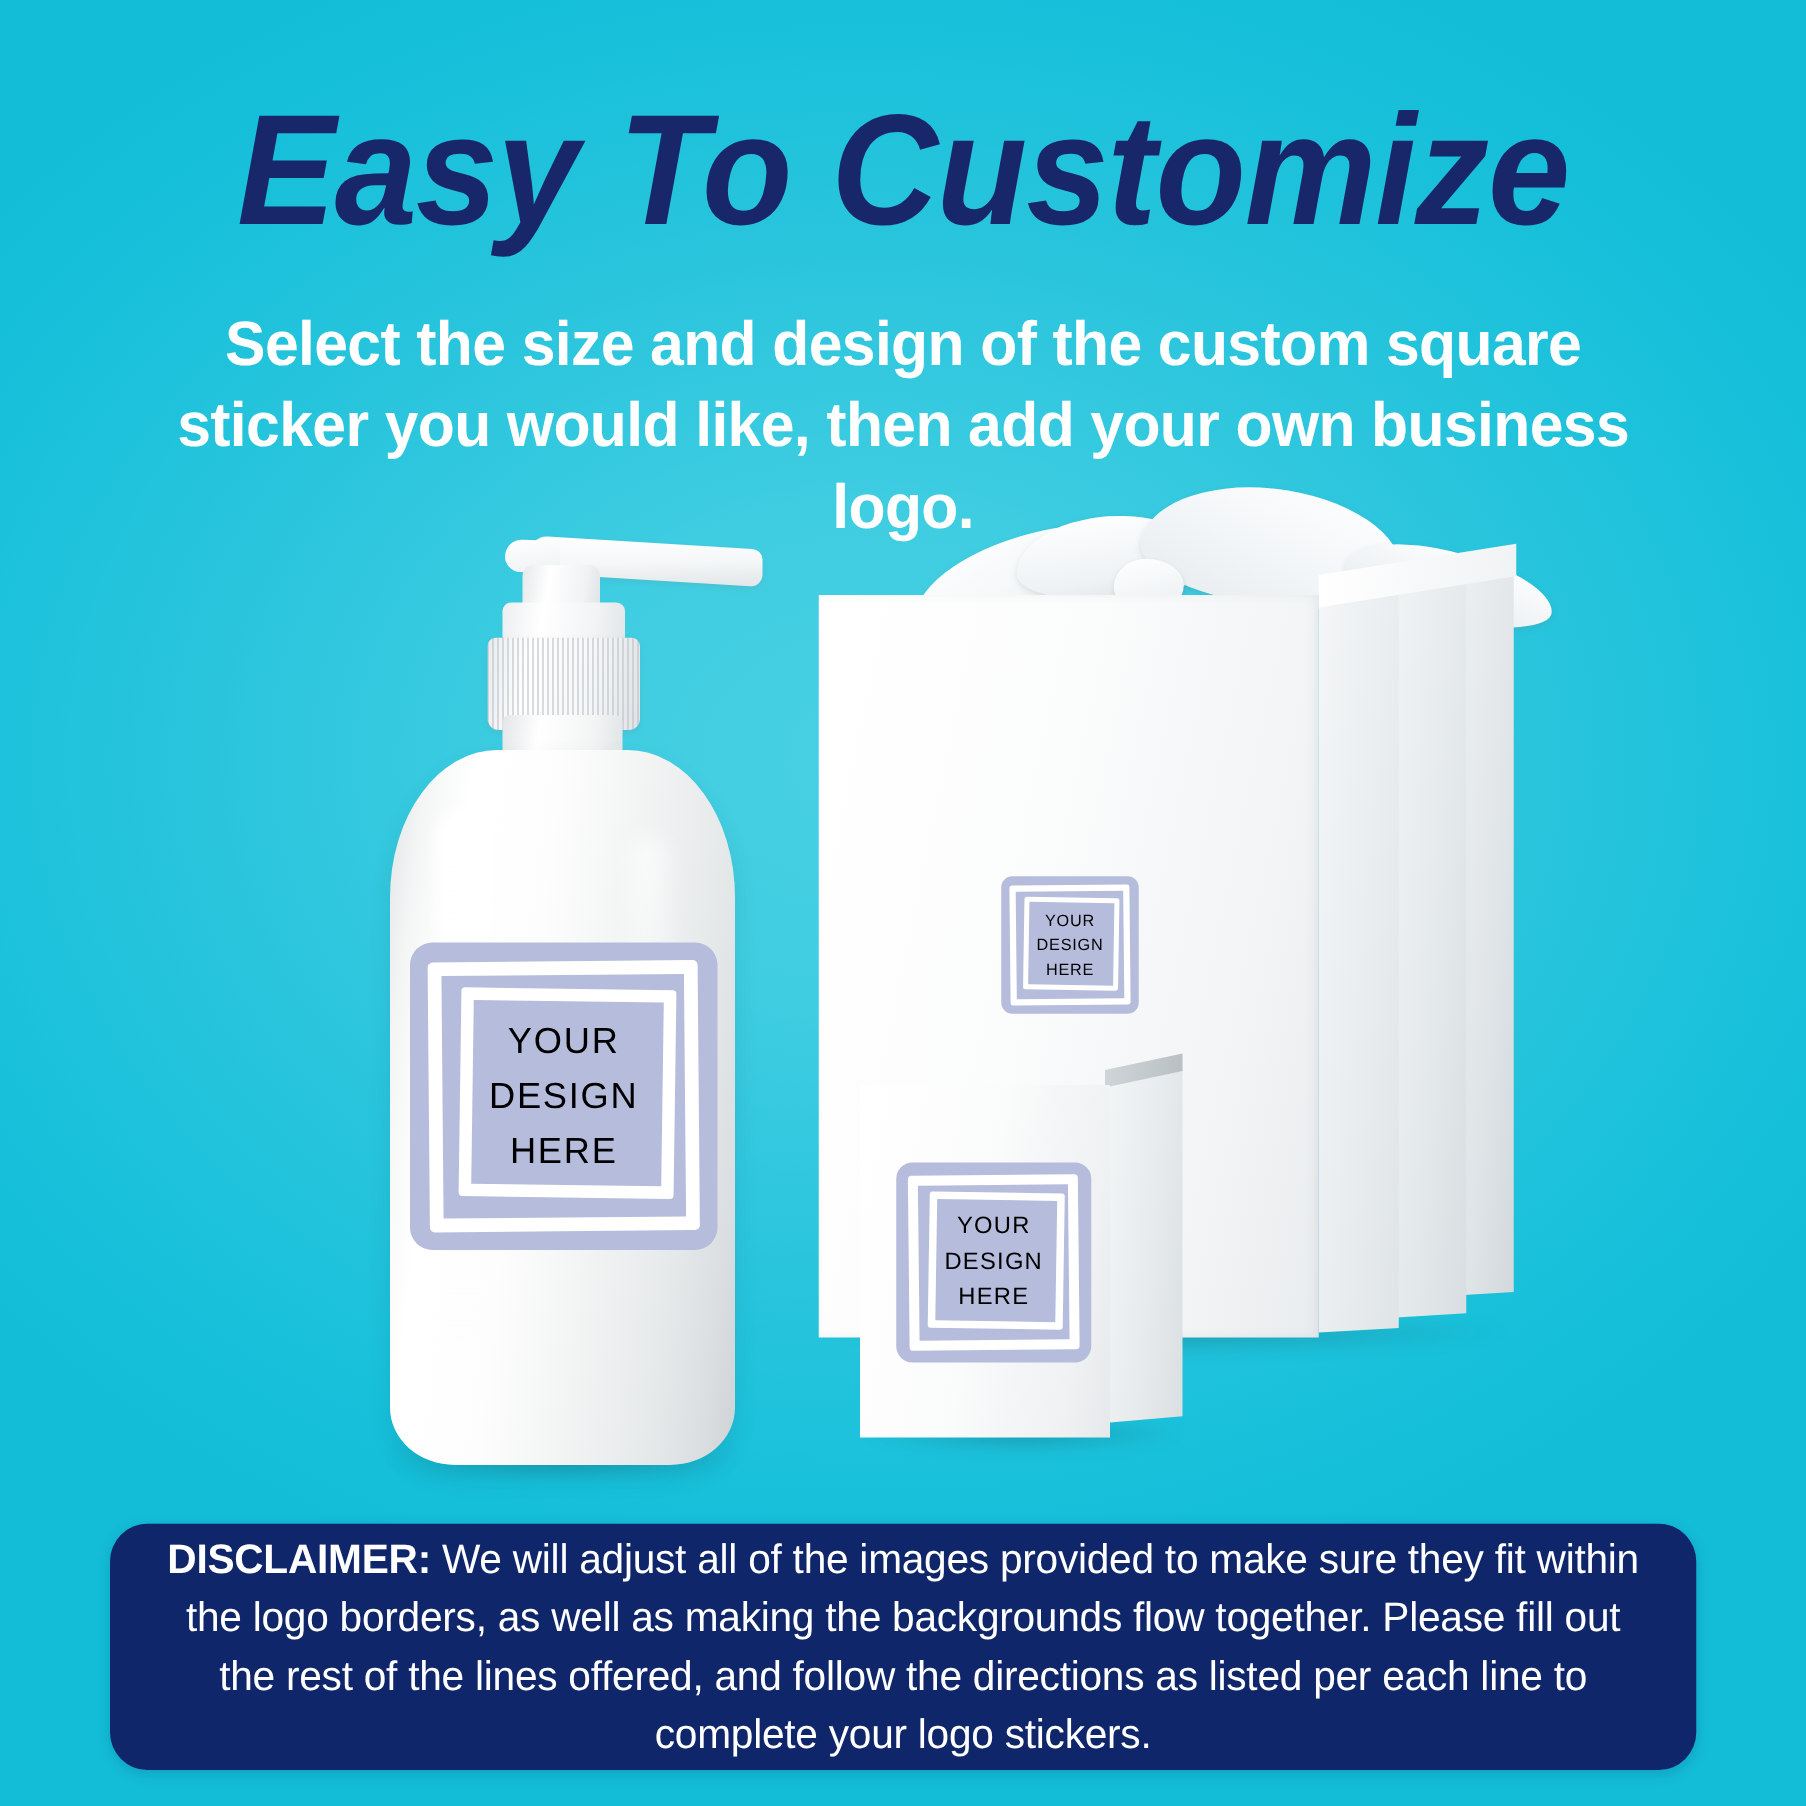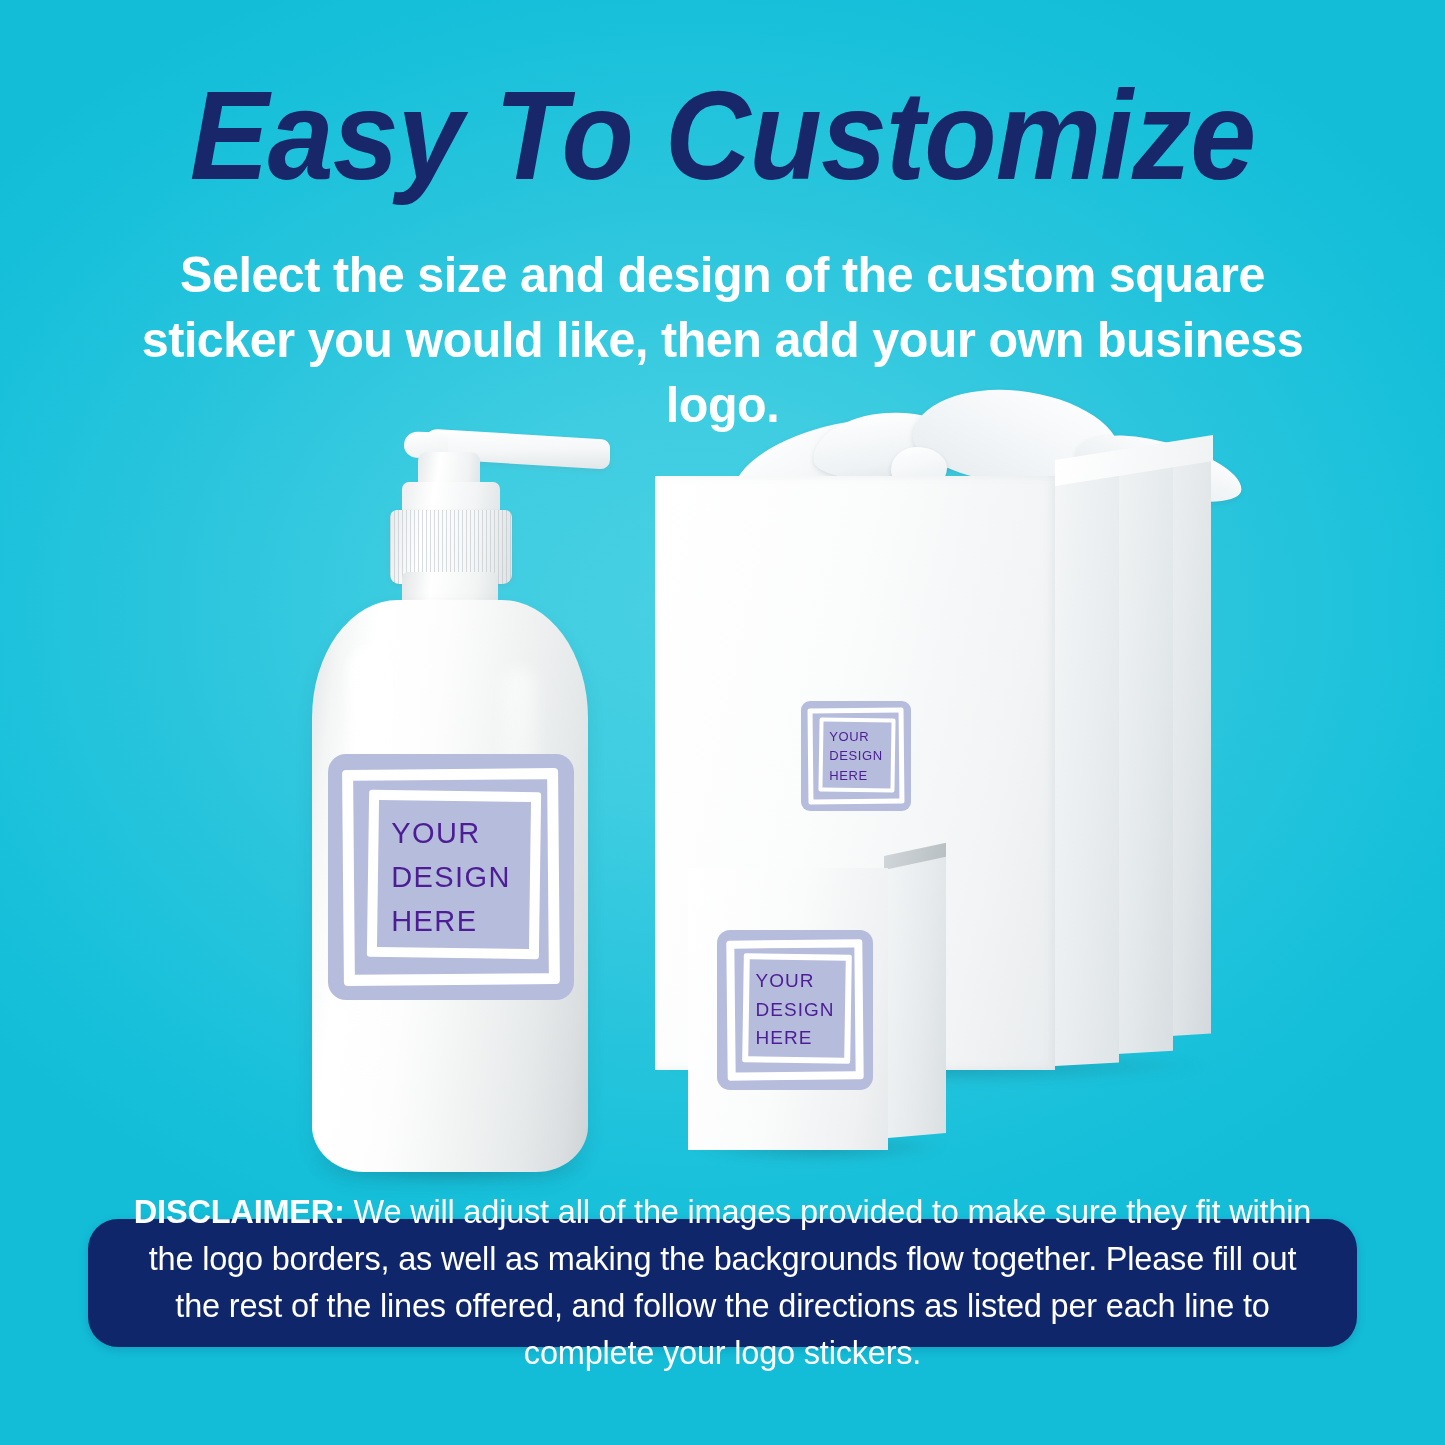--- a/index.html
+++ b/index.html
@@ -229,21 +229,22 @@
     display: flex; align-items: center; justify-content: center;
   }
   .sticker .frame-outer,
   .sticker .frame-inner {
     position: absolute;
     border-style: solid;
     border-color: #ffffff;
   }
   .sticker .sticker-text {
     position: relative;
-    color: #4c1d95;
+    text-align: center;
+    color: #000000;
     font-family: "Liberation Sans", sans-serif;
     font-weight: 400;
     white-space: pre-line;
     z-index: 3;
   }
 
   
   .sticker-bottle {
     left: 328px; top: 754px; width: 246px; height: 246px;
     border-radius: 18px;
@@ -290,21 +291,21 @@
   .sticker-small .frame-inner {
     left: 26px; top: 24px; right: 22px; bottom: 27px;
     border-width: 6px; border-radius: 2px;
     transform: rotate(0.9deg);
   }
   .sticker-small .sticker-text { font-size: 19px; line-height: 1.5; letter-spacing: 1px; }
 
   
   .disclaimer {
     position: absolute;
-    left: 88px; top: 1219px; width: 1269px; height: 128px;
+    left: 88px; top: 1219px; width: 1269px; height: 197px;
     background: #10266b;
     border-radius: 30px;
     display: flex; align-items: center; justify-content: center;
     box-shadow: 0 3px 10px rgba(10,40,90,.18);
   }
   .disclaimer-text {
     color: #ffffff;
     text-align: center;
     font-size: 33px;
     line-height: 1.42;

